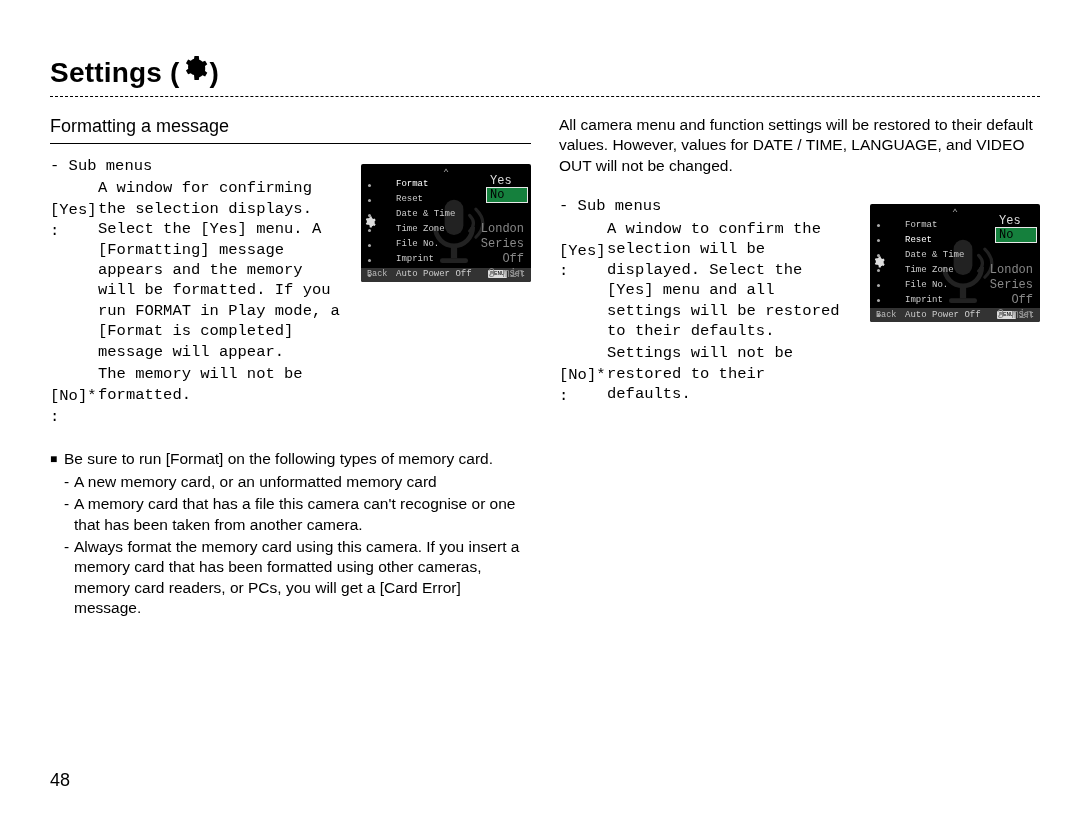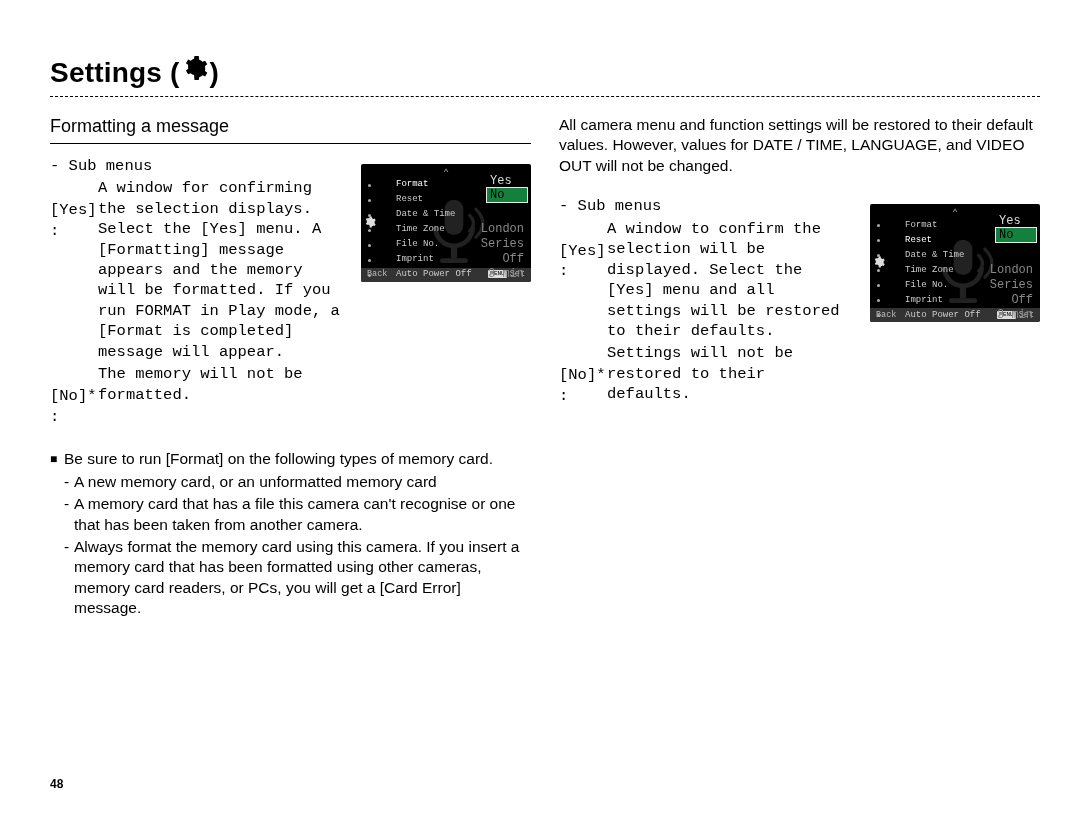--- a/index.html
+++ b/index.html
@@ -176,22 +176,22 @@
     padding: 0 2px;
     border-radius: 1px;
     margin-right: 3px;
     line-height: 8px;
     vertical-align: 1px;
   }
   .page-number {
     position: absolute;
     left: 50px;
     bottom: 22px;
-    font-size: 12px;
-    font-weight: bold;
+    font-size: 18px;
+    font-weight: normal;
   }
   .caret {
     text-align: center;
     font-size: 10px;
     line-height: 8px;
     color: #aaa;
   }
 </style>
 </head>
 <body>

